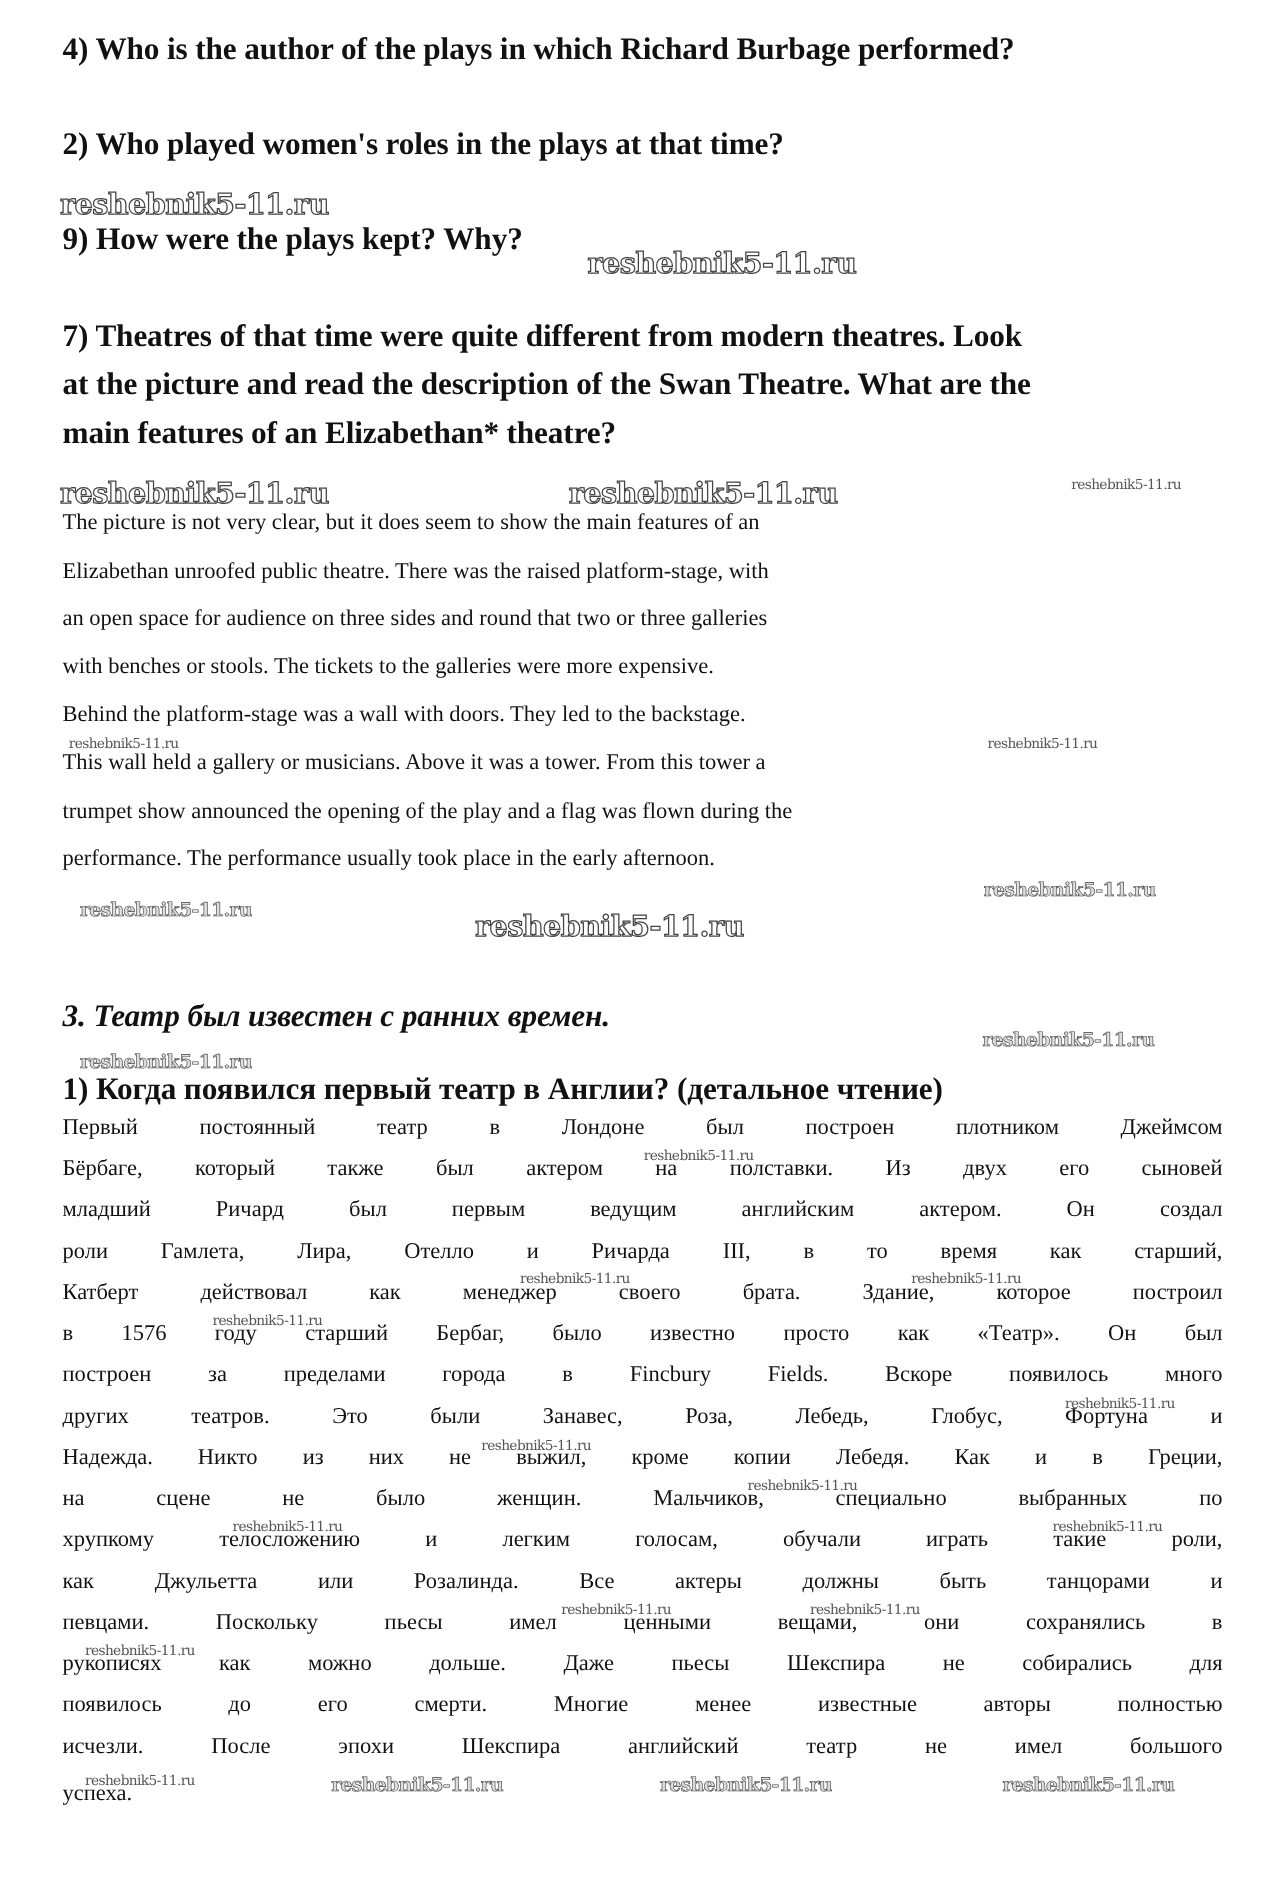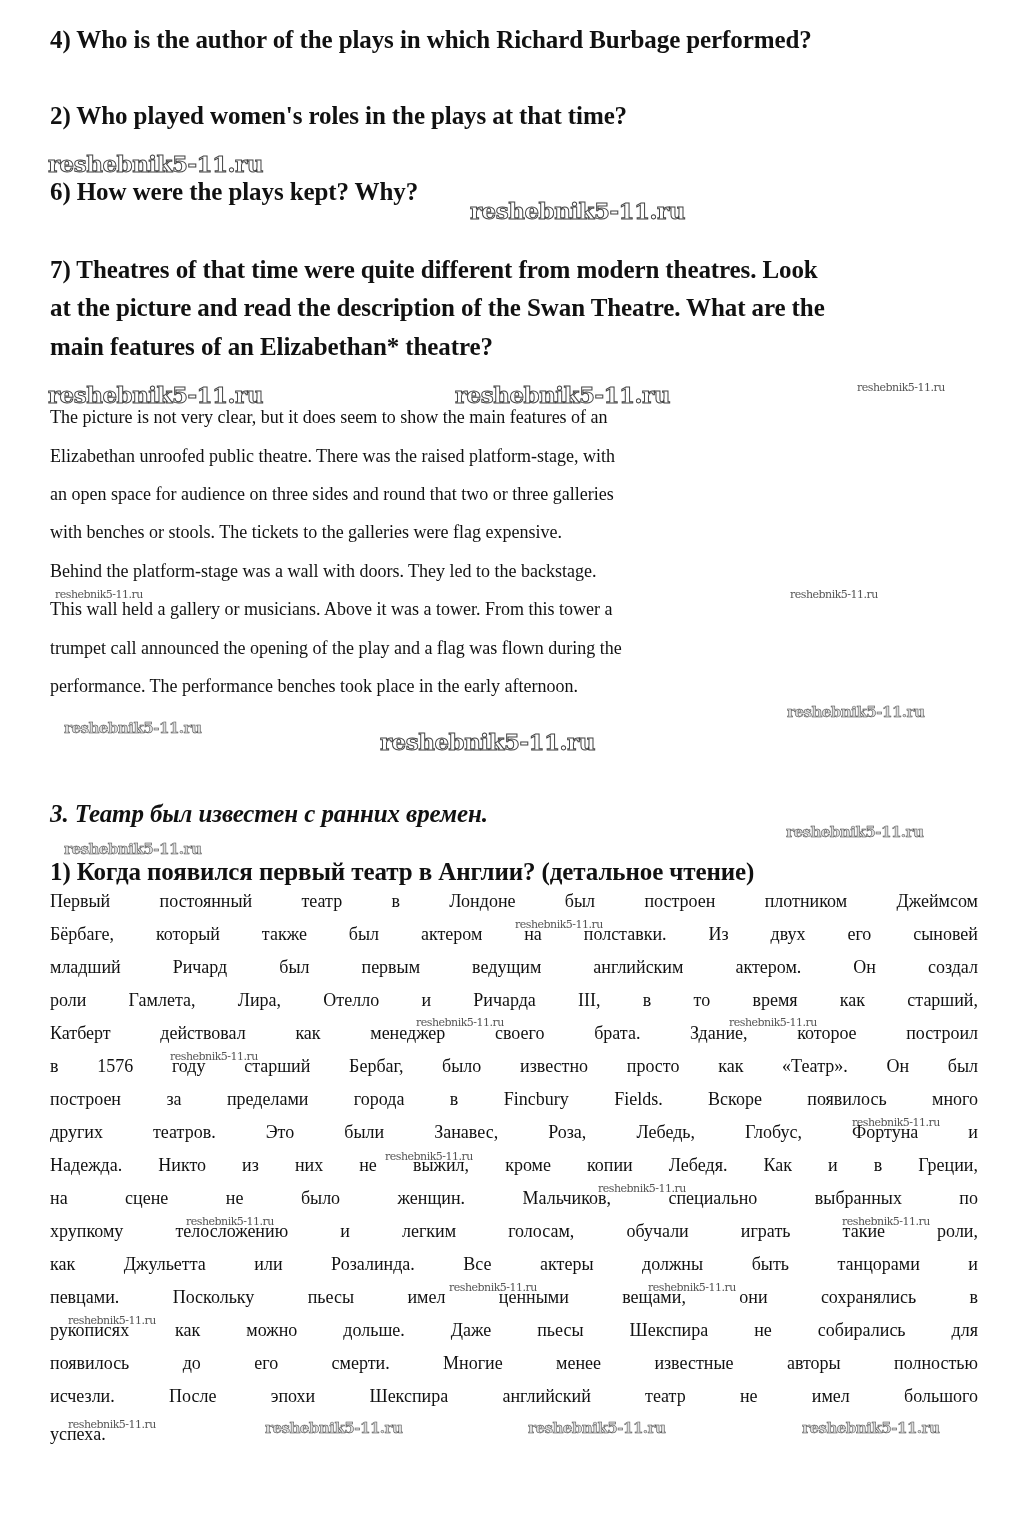--- a/index.html
+++ b/index.html
@@ -13,41 +13,41 @@
   .wm.big { font-size: 23px; -webkit-text-stroke: 1px #444; }
   .wm.mid { font-size: 15px; color: #ddd; -webkit-text-stroke: 0.5px #444; }
   .wm.small { font-size: 11px; color: #555; -webkit-text-stroke: 0; font-weight: normal; font-family: "DejaVu Serif", serif; }
 </style>
 </head>
 <body>
 
 <div class="line q" style="top:26px;">4) Who is the author of the plays in which Richard Burbage performed?</div>
 <div class="line q" style="top:102px;">2) Who played women's roles in the plays at that time?</div>
 <div class="wm big" style="left:48px;top:150px;">reshebnik5-11.ru</div>
-<div class="line q" style="top:178px;">6) How were the plays kept? Why?</div>
+<div class="line q" style="top:178px;">9) How were the plays kept? Why?</div>
 <div class="wm big" style="left:470px;top:197px;">reshebnik5-11.ru</div>
 
 <div class="line q" style="top:256px;">7) Theatres of that time were quite different from modern theatres. Look</div>
 <div class="line q" style="top:294px;">at the picture and read the description of the Swan Theatre. What are the</div>
 <div class="line q" style="top:333px;text-align:right;">main features of an Elizabethan* theatre?</div>
 
 <div class="wm big" style="left:48px;top:381px;">reshebnik5-11.ru</div>
 <div class="wm big" style="left:455px;top:381px;">reshebnik5-11.ru</div>
 <div class="wm small" style="left:857px;top:381px;">reshebnik5-11.ru</div>
 
 <div class="line p" style="top:407px;">The picture is not very clear, but it does seem to show the main features of an</div>
 <div class="line p" style="top:446px;">Elizabethan unroofed public theatre. There was the raised platform-stage, with</div>
 <div class="line p" style="top:484px;">an open space for audience on three sides and round that two or three galleries</div>
-<div class="line p" style="top:522px;">with benches or stools. The tickets to the galleries were flag expensive.</div>
+<div class="line p" style="top:522px;">with benches or stools. The tickets to the galleries were more expensive.</div>
 <div class="line p" style="top:561px;">Behind the platform-stage was a wall with doors. They led to the backstage.</div>
 <div class="wm small" style="left:55px;top:588px;">reshebnik5-11.ru</div>
 <div class="wm small" style="left:790px;top:588px;">reshebnik5-11.ru</div>
 <div class="line p" style="top:599px;">This wall held a gallery or musicians. Above it was a tower. From this tower a</div>
-<div class="line p" style="top:638px;">trumpet call announced the opening of the play and a flag was flown during the</div>
-<div class="line p" style="top:676px;">performance. The performance benches took place in the early afternoon.</div>
+<div class="line p" style="top:638px;">trumpet show announced the opening of the play and a flag was flown during the</div>
+<div class="line p" style="top:676px;">performance. The performance usually took place in the early afternoon.</div>
 <div class="wm mid" style="left:787px;top:703px;">reshebnik5-11.ru</div>
 <div class="wm mid" style="left:64px;top:719px;">reshebnik5-11.ru</div>
 <div class="wm big" style="left:380px;top:728px;">reshebnik5-11.ru</div>
 
 <div class="line q" style="top:800px;font-style:italic;">3. Театр был известен с ранних времен.</div>
 <div class="wm mid" style="left:786px;top:823px;">reshebnik5-11.ru</div>
 <div class="wm mid" style="left:64px;top:840px;">reshebnik5-11.ru</div>
 <div class="line q" style="top:858px;">1) Когда появился первый театр в Англии? (детальное чтение)</div>
 
 <div class="line p just" style="top:891px;">Первый постоянный театр в Лондоне был построен плотником Джеймсом</div>

